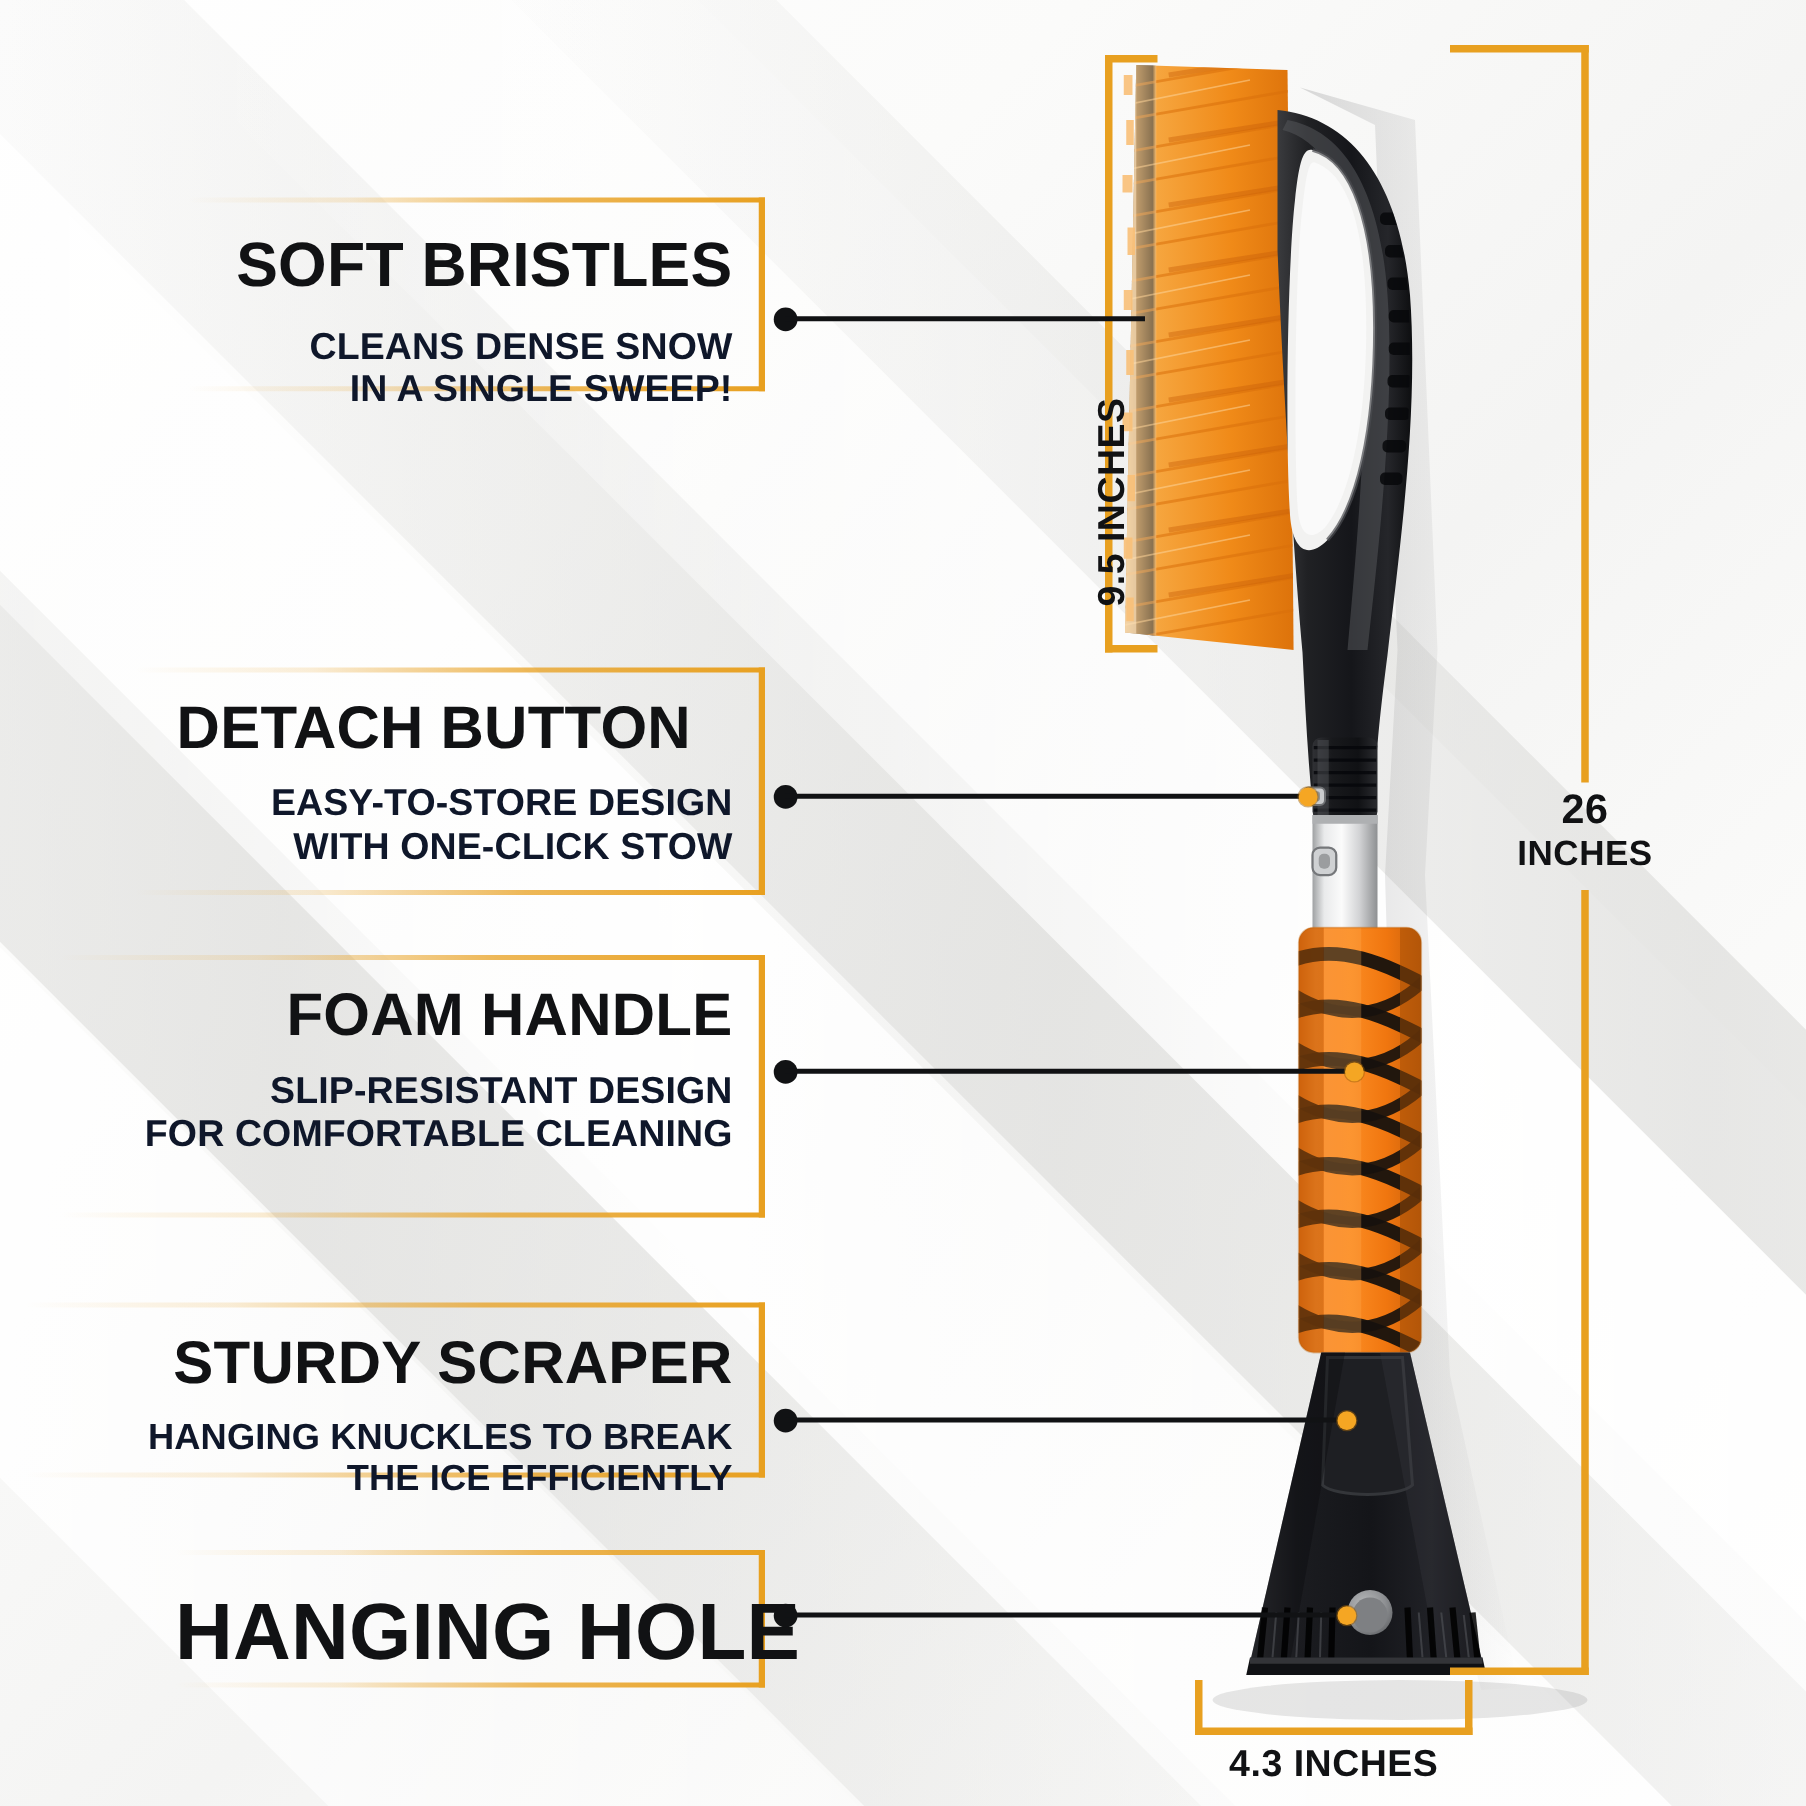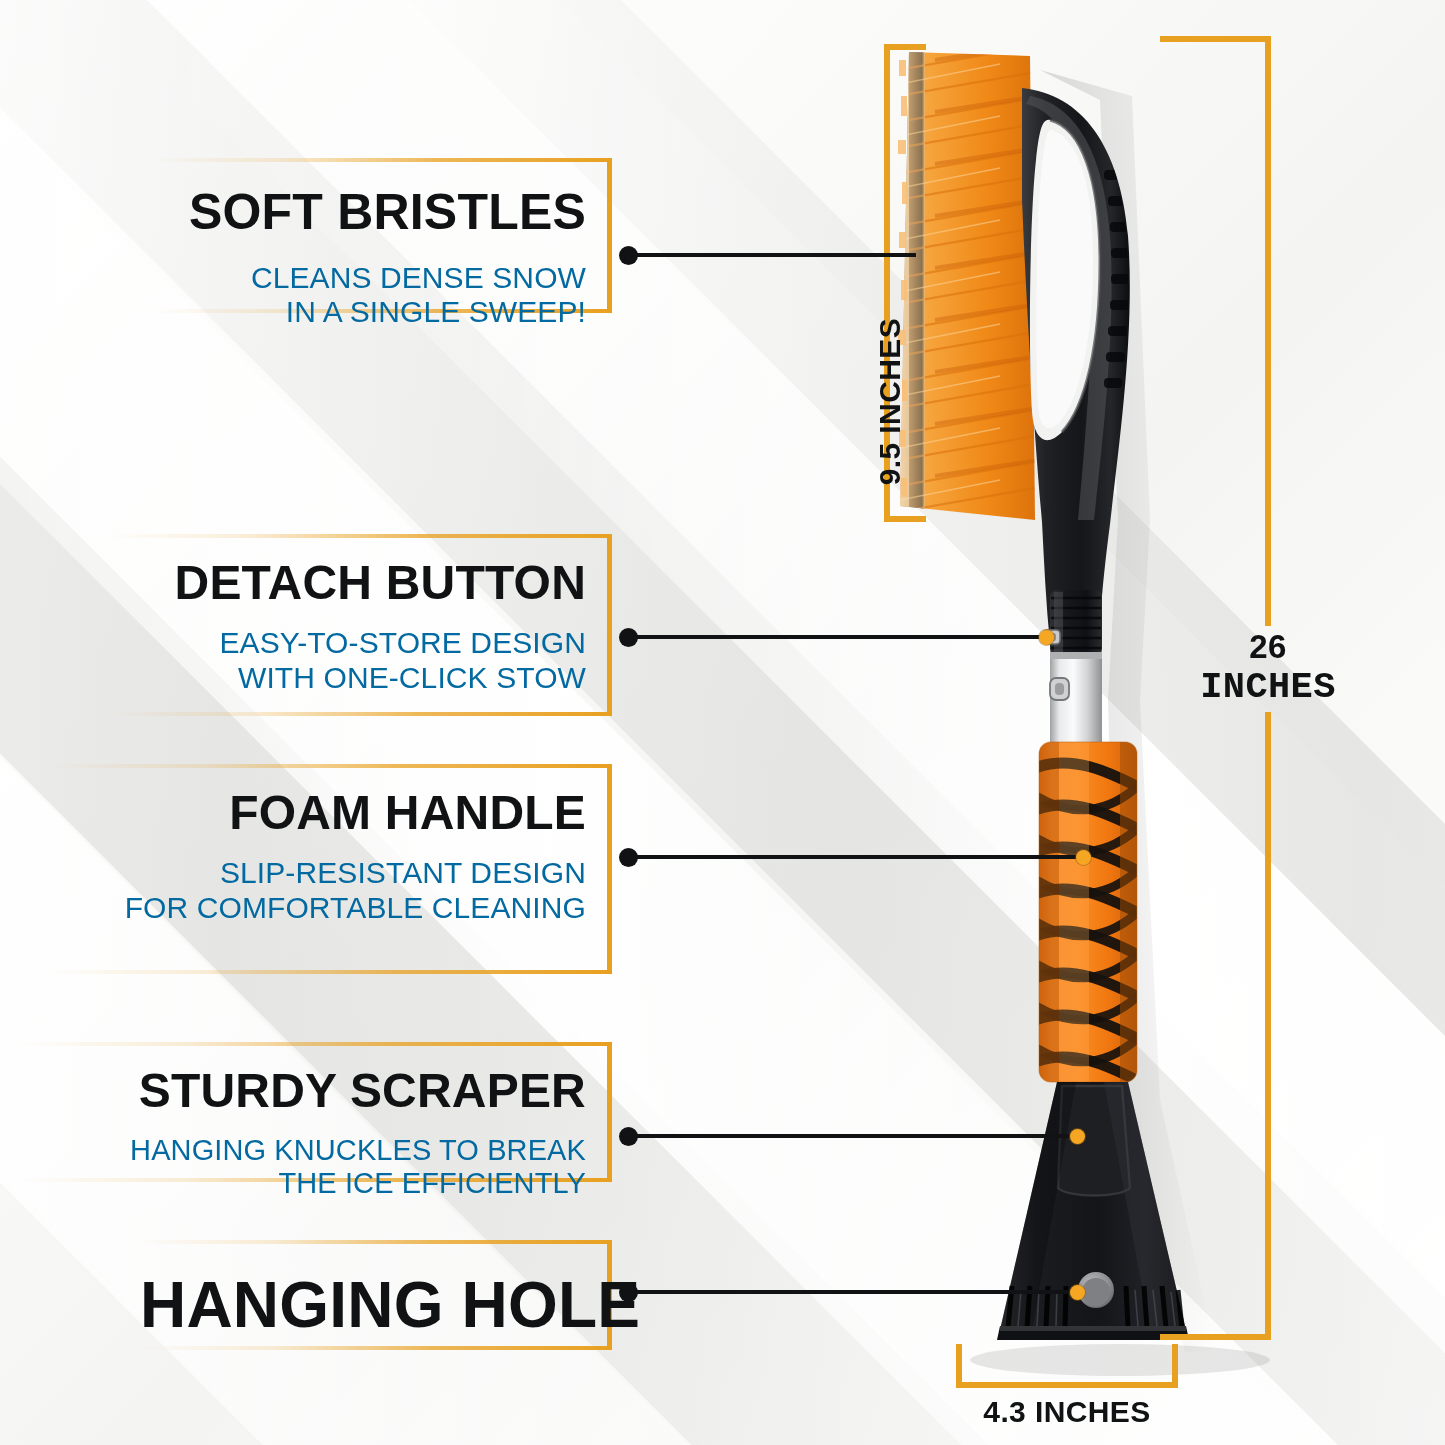--- a/index.html
+++ b/index.html
@@ -44,21 +44,21 @@
   }
   .callout .box-border-right{
     position:absolute; right:0; top:0; bottom:0; width:5px; background:#E8A020;
   }
   .callout .c-inner{ position:relative; padding:6px 26px 6px 0; text-align:right; }
   .c-title{
     font-weight:bold; color:#111214; letter-spacing:.2px;
     line-height:1.05; white-space:nowrap;
   }
   .c-sub{
-    color:#0369a1; font-weight:400; line-height:1.14;
+    color:#0f172a; font-weight:700; line-height:1.14;
     letter-spacing:.1px; white-space:pre-line;
   }
 
   
   .leader{ position:absolute; height:4px; background:#111214; }
   .leader-dot{
     position:absolute; width:19px; height:19px; border-radius:50%; background:#111214;
   }
   .leader-tip{
     position:absolute; width:15px; height:15px; border-radius:50%;
@@ -355,21 +355,21 @@
   <div class="brk" style="left:884px; top:44px; width:6px; height:478px;"></div>
   <div class="brk" style="left:884px; top:44px; width:42px; height:6px;"></div>
   <div class="brk" style="left:884px; top:516px; width:42px; height:6px;"></div>
   <div class="dim-label dim-vert" style="left:765px; top:386px; width:250px; font-size:30px;">9.5 INCHES</div>
 
   <div class="brk" style="left:1265px; top:36px; width:6px; height:590px;"></div>
   <div class="brk" style="left:1265px; top:712px; width:6px; height:628px;"></div>
   <div class="brk" style="left:1160px; top:36px; width:111px; height:6px;"></div>
   <div class="brk" style="left:1160px; top:1334px; width:111px; height:6px;"></div>
   <div class="dim-label" style="left:1188px; top:630px; width:160px; font-size:33px;">26</div>
-  <div class="dim-label" style="left:1188px; top:668px; width:160px; font-size:37px;font-family:Liberation Mono, monospace;">INCHES</div>
+  <div class="dim-label" style="left:1188px; top:668px; width:160px; font-size:28px;">INCHES</div>
 
   <div class="brk" style="left:956px; top:1382px; width:222px; height:6px;"></div>
   <div class="brk" style="left:956px; top:1344px; width:6px; height:44px;"></div>
   <div class="brk" style="left:1172px; top:1344px; width:6px; height:44px;"></div>
   <div class="dim-label" style="left:937px; top:1396px; width:260px; font-size:30px;">4.3 INCHES</div>
 
   <div class="callout" style="left:150px; top:158px; width:462px; height:155px;">
     <div class="box-border-top"></div>
     <div class="box-border-bottom"></div>
     <div class="box-border-right"></div>
@@ -380,21 +380,21 @@
     </div>
   </div>
   <div class="leader-dot" style="left:619px; top:246px;"></div>
   <div class="leader" style="left:628px; top:253px; width:288px;"></div>
 
   <div class="callout" style="left:108px; top:534px; width:504px; height:182px;">
     <div class="box-border-top"></div>
     <div class="box-border-bottom"></div>
     <div class="box-border-right"></div>
     <div class="c-inner">
-      <div class="c-title" style="font-size:48px; margin-top:18px;">DETACH BUTTON</div>
+      <div class="c-title" style="font-size:48px; margin-top:18px;text-align:center;">DETACH BUTTON</div>
       <div class="c-sub" style="font-size:30px; margin-top:18px;">EASY-TO-STORE DESIGN
 WITH ONE-CLICK STOW</div>
     </div>
   </div>
   <div class="leader-dot" style="left:619px; top:628px;"></div>
   <div class="leader" style="left:628px; top:635px; width:420px;"></div>
   <div class="leader-tip" style="left:1039px; top:630px;"></div>
 
   <div class="callout" style="left:48px; top:764px; width:564px; height:210px;">
     <div class="box-border-top"></div>

